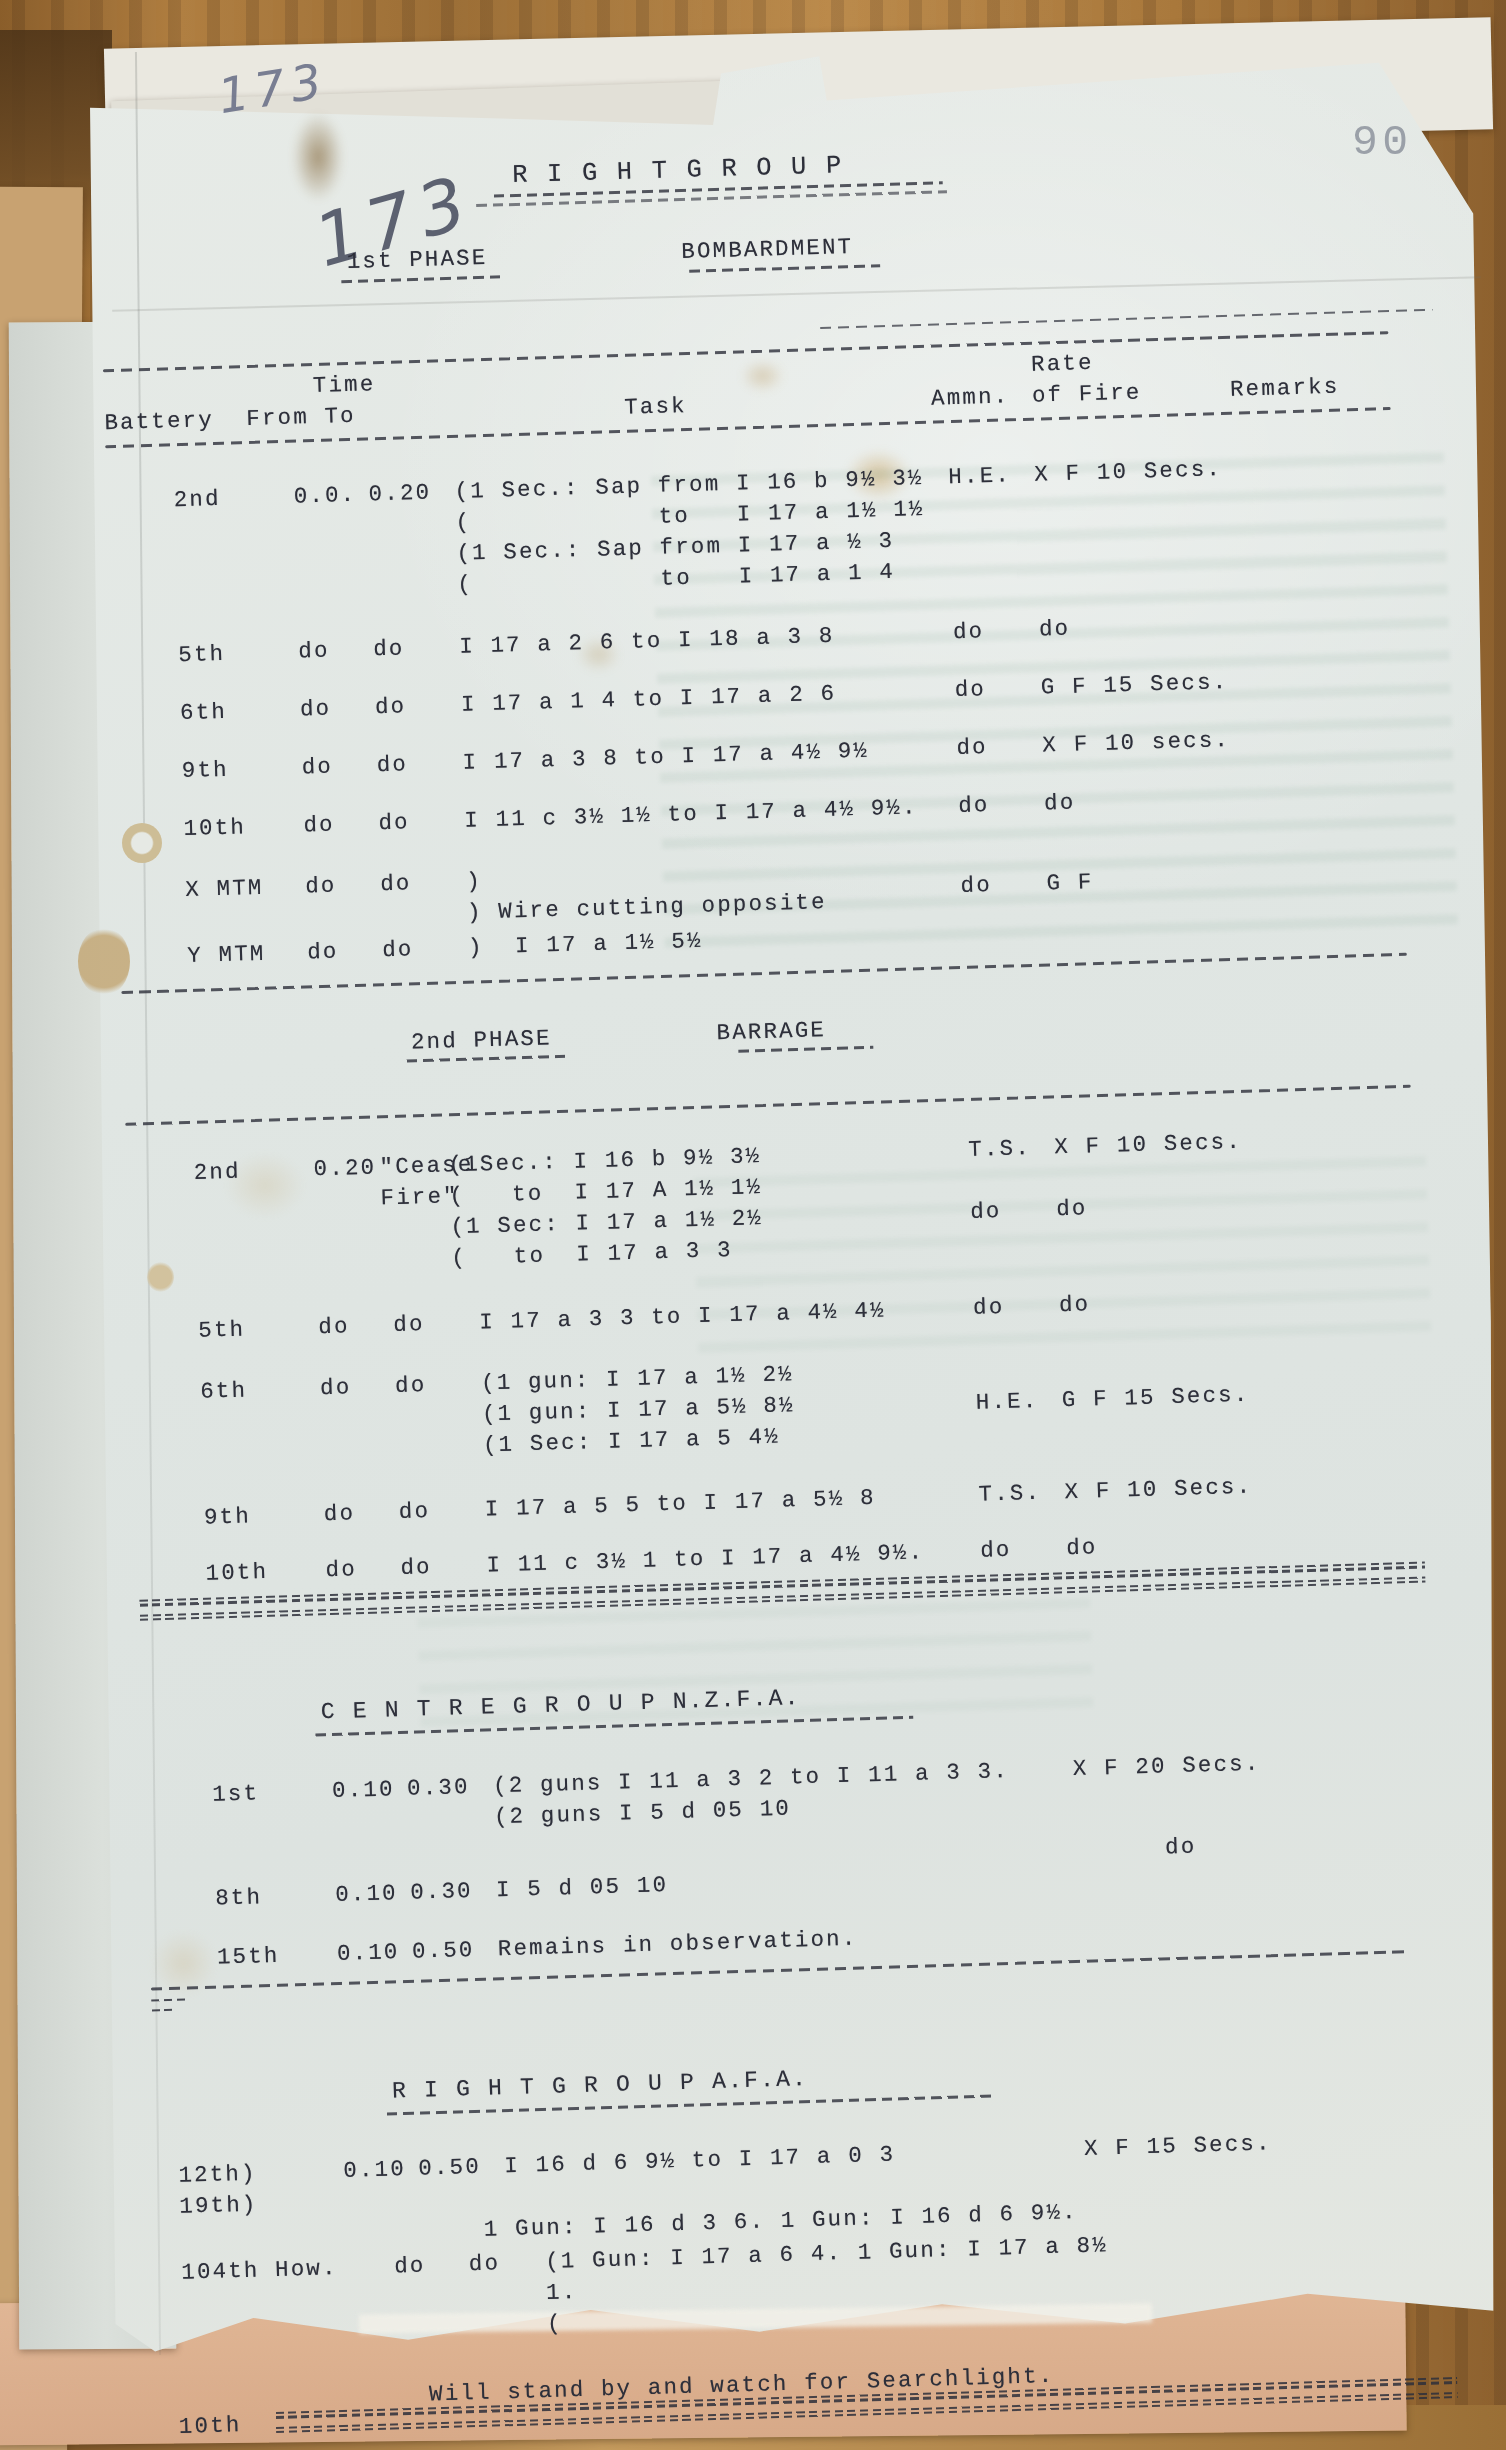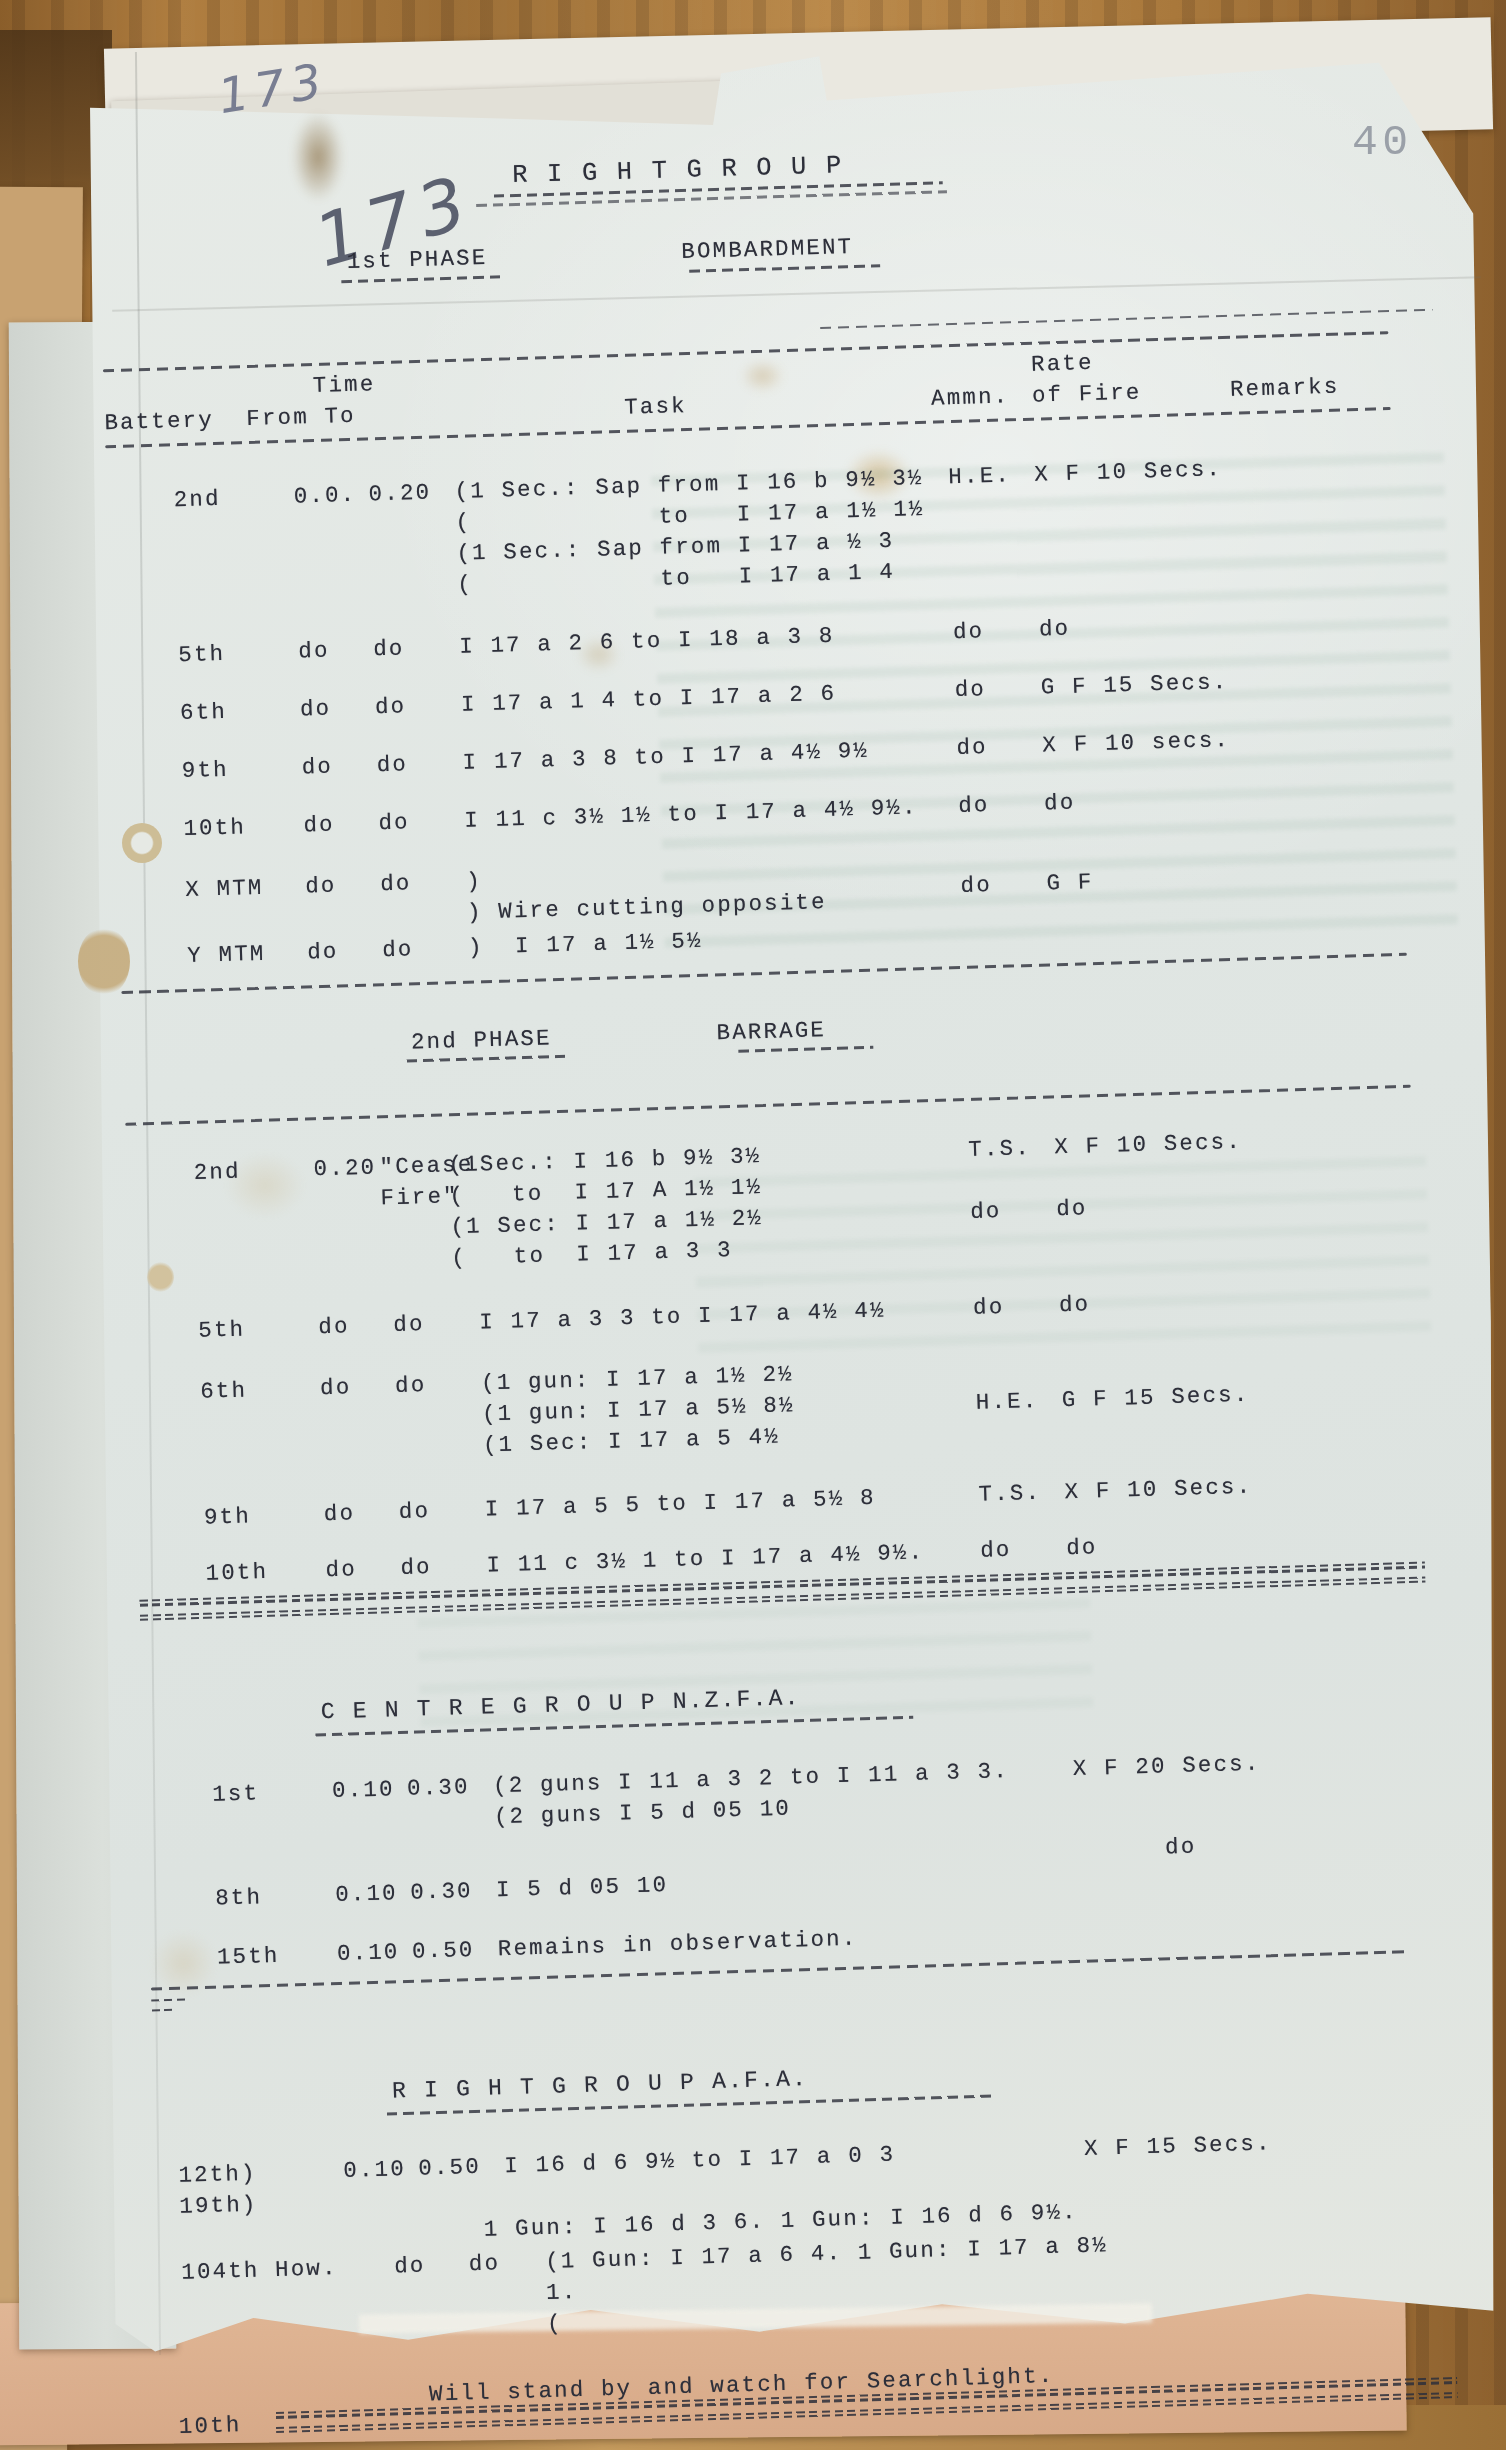--- a/index.html
+++ b/index.html
@@ -121,21 +121,21 @@
 <div class="ghost g2"></div>
 <div class="ghost g3"></div>
 
 <div class="hole-ring"></div>
 <div class="hole-notch"></div>
 <div class="hole-small"></div>
 <div class="tear-high"></div>
 
 <div class="hw hw-ink">173</div>
 <div class="hw hw-pencil">173</div>
-<div class="stamp">40</div>
+<div class="stamp">90</div>
 
 <div class="content">
 
   <div style="margin-left:415px;font-size:25.4px;">R I G H T    G R O U P</div>
   <div class="ul" style="width:449px;margin-left:396px;margin-top:3px;"></div>
   <div class="ul" style="width:471px;margin-left:378px;margin-top:6px;opacity:.6;"></div>
 
   <div style="display:flex;margin-top:36px;">
     <span style="margin-left:247px;">1st PHASE</span>
     <span style="margin-left:194px;">BOMBARDMENT</span>

